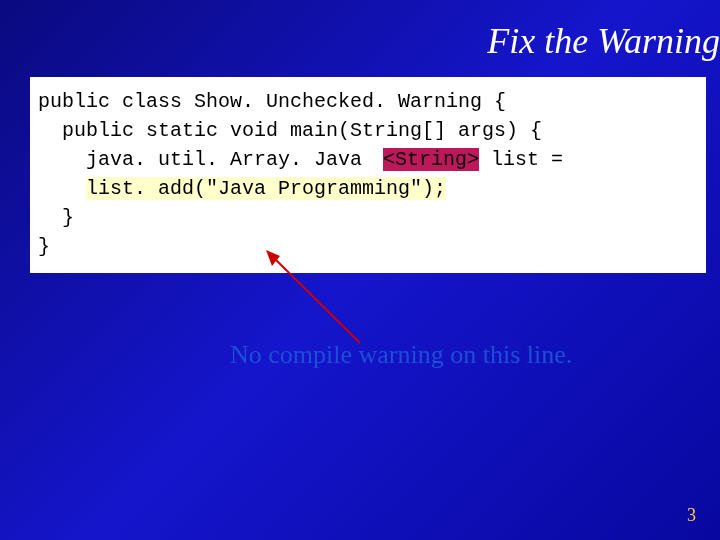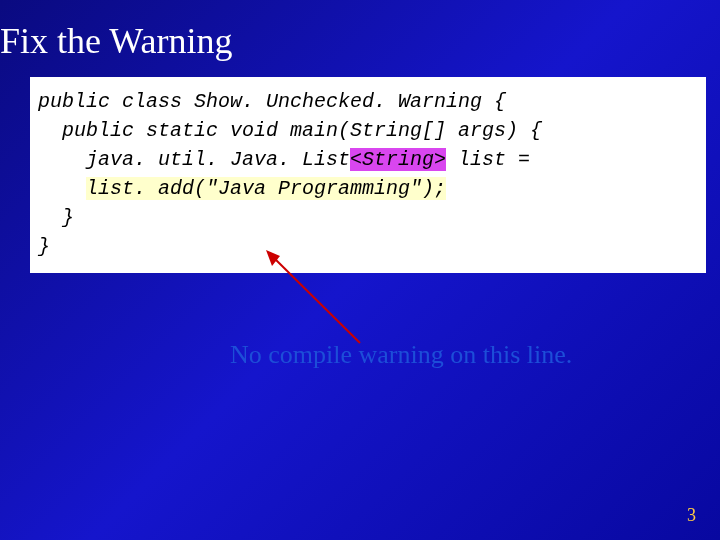--- a/index.html
+++ b/index.html
@@ -8,42 +8,43 @@
     width: 720px;
     height: 540px;
     background: linear-gradient(135deg, #0a0a80 0%, #1515cc 50%, #0808a0 100%);
     font-family: "Times New Roman", serif;
     position: relative;
     overflow: hidden;
   }
   .title {
     color: white;
     font-size: 36px;
-    text-align: left;
+    text-align: right;
     padding-top: 20px;
     padding-bottom: 15px;
+    font-style: italic;
   }
   .code-box {
     background: white;
     margin-left: 30px;
     width: 660px;
     padding: 10px 8px 12px 8px;
     font-family: "Courier New", monospace;
     font-size: 20px;
     line-height: 1.45;
     color: black;
     position: relative;
   }
   .code-line {
     white-space: pre;
     position: relative;
-    font-style: italic;
   }
   .hl {
-    background: #d946ef;
+    background: #be185d;
+    margin-left: 21px;
   }
   .hl-yellow {
     background: #ffffcc;
   }
   .caption {
     color: #1d4ed8;
     font-size: 26px;
     position: absolute;
     left: 230px;
     top: 340px;
@@ -65,21 +66,21 @@
   }
 </style>
 </head>
 <body>
 
 <div class="title">Fix the Warning</div>
 
 <div class="code-box">
   <div class="code-line"><span>public class Show. Unchecked. Warning {</span></div>
   <div class="code-line"><span>  public static void main(String[] args) {</span></div>
-  <div class="code-line"><span>    java. util. Java. List</span><span class="hl">&lt;String&gt;</span><span> list =</span></div>
+  <div class="code-line"><span>    java. util. Array. Java</span><span class="hl">&lt;String&gt;</span><span> list =</span></div>
   <div class="code-line"><span>    </span><span class="hl-yellow">list. add("Java Programming");</span></div>
   <div class="code-line"><span>  }</span></div>
   <div class="code-line"><span>}</span></div>
 </div>
 
 <svg class="arrow" viewBox="0 0 150 100">
   <line x1="100" y1="95" x2="12" y2="8" stroke="#cc0000" stroke-width="2"></line>
   <polygon points="6,2 20,8 12,18" fill="#cc0000"></polygon>
 </svg>
 

